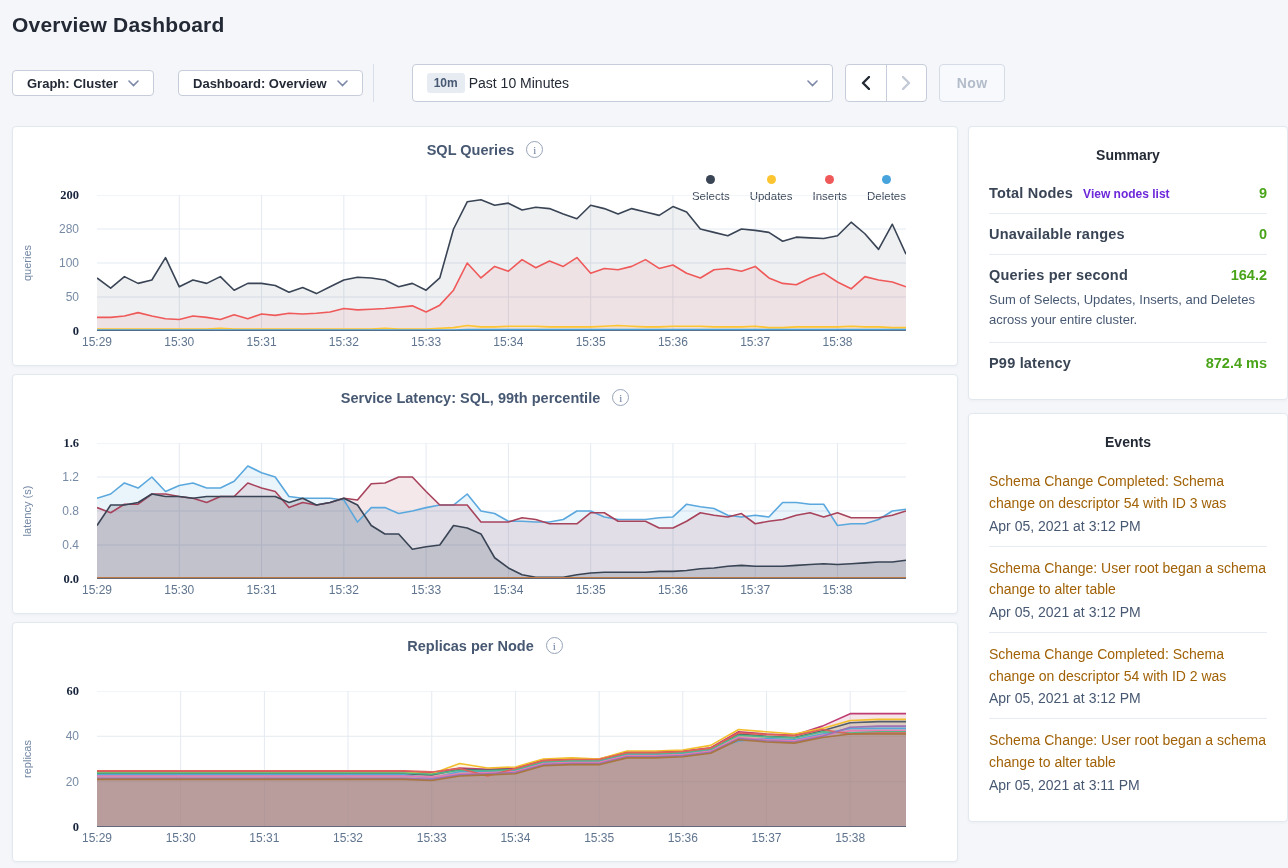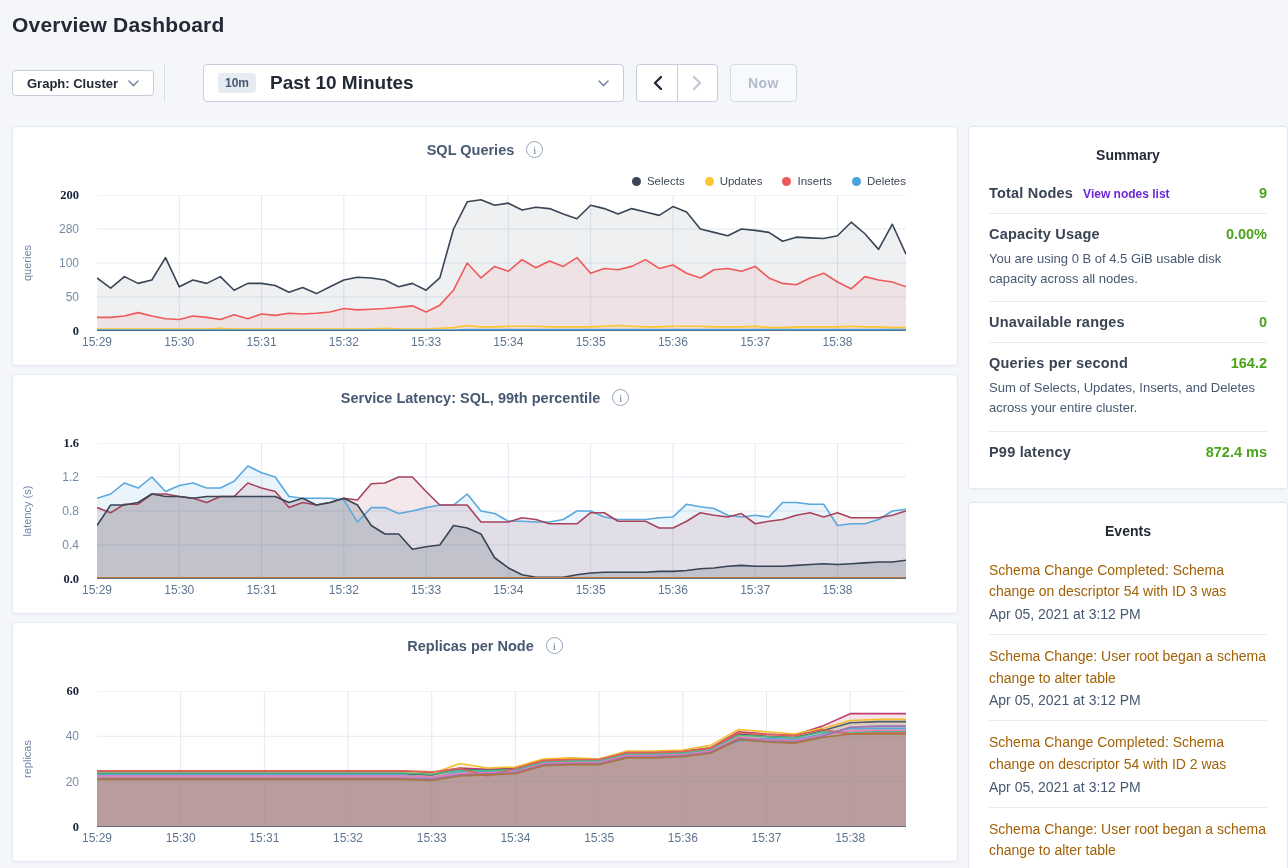--- a/index.html
+++ b/index.html
@@ -19,21 +19,21 @@
     font-size:13px; font-weight:700; color:#242a35; cursor:pointer;
   }
   .drop-btn + .drop-btn { margin-left:24px; }
   .chev svg { display:block; }
   .vdivider { width:1px; height:38px; background:#d9dfe8; margin:0 0 0 10px; }
   .time-select {
     margin-left:38px; width:421px; height:38px; background:#fff; border:1px solid #c6ccd9;
     border-radius:4px; display:flex; align-items:center; padding:0 14px; cursor:pointer;
   }
   .time-badge { background:#e7ecf3; color:#475872; font-weight:700; font-size:12px; padding:3px 7px; border-radius:3px; }
-  .time-text { margin-left:14px; font-size:19px; font-weight:700; color:#242a35; }
+  .time-text { margin-left:4px; font-size:14px; font-weight:400; color:#242a35; }
   .time-select .chev { margin-left:auto; }
   .arrow-group { display:flex; margin-left:12px; height:38px; border:1px solid #c6ccd9; border-radius:4px; background:#fff; overflow:hidden; }
   .arrow-btn { width:40px; display:flex; align-items:center; justify-content:center; cursor:pointer; }
   .arrow-btn + .arrow-btn { border-left:1px solid #c6ccd9; }
   .now-btn {
     margin-left:12px; height:38px; padding:0 17px; background:#f7f9fc; border:1px solid #d6dce6;
     border-radius:4px; display:flex; align-items:center; font-size:14px; font-weight:700;
     color:#b3bcca; letter-spacing:.4px; cursor:default;
   }
   
@@ -47,21 +47,21 @@
     position:absolute; top:14px; left:0; right:0;
     display:flex; justify-content:center; align-items:center; gap:12px;
     font-size:14.5px; font-weight:700; color:#475872;
   }
   .info-icon {
     width:17px; height:17px; border:1px solid #97a4ba; border-radius:50%;
     display:inline-flex; align-items:center; justify-content:center;
     font-size:11px; font-weight:400; color:#66799a; font-family:"Liberation Serif", serif;
   }
   .legend { position:absolute; top:48px; right:51px; display:flex; gap:20px; }
-  .legend-item { display:flex; align-items:center; gap:6px; font-size:11.5px; color:#3c4858; }
+  .legend-item { display:flex; align-items:center; gap:6px; font-size:11.5px; color:#3c4858;flex-direction:column; }
   .legend-dot { width:9px; height:9px; border-radius:50%; }
   .ylabel-box {
     position:absolute; left:-86px; top:68px; height:136px; width:200px;
     display:flex; align-items:center; justify-content:center; pointer-events:none;
   }
   .ylabel { transform:rotate(-90deg); font-size:11px; color:#7286a3; white-space:nowrap; }
   .yticks { position:absolute; left:0; top:68px; width:76px; height:136px; }
   .yticks span {
     position:absolute; right:10px; font-size:12px; color:#788ba5; line-height:14px;
   }
@@ -87,20 +87,28 @@
   .event-time { margin-top:3px; font-size:14px; color:#475872; }
 </style>
 </head>
 <body>
 
 <h1 class="page-title">Overview Dashboard</h1>
 
 <div class="toolbar">
   <div class="drop-btn">
     <span>Graph: Cluster</span>
+    <span class="chev">
+      <svg width="11" height="7" viewBox="0 0 11 7">
+          <path d="M1 1 L5.5 5.5 L10 1" fill="none" stroke="#7e89a9" stroke-width="1.6" stroke-linecap="round"></path>
+        </svg>
+    </span>
+  </div>
+  <div class="drop-btn">
+    <span>Dashboard: Overview</span>
     <span class="chev">
       <svg width="11" height="7" viewBox="0 0 11 7">
           <path d="M1 1 L5.5 5.5 L10 1" fill="none" stroke="#7e89a9" stroke-width="1.6" stroke-linecap="round"></path>
         </svg>
     </span>
   </div>
   <div class="vdivider"></div>
   <div class="time-select">
     <span class="time-badge">10m</span>
     <span class="time-text">Past 10 Minutes</span>
@@ -327,27 +335,20 @@
       <div class="side-title">Summary</div>
       <div class="sum-section">
         <div class="sum-row">
           <span class="sum-label">Total Nodes</span>
           <span class="sum-link">View nodes list</span>
           <span class="sum-value">9</span>
         </div>
       </div>
       <div class="sum-section">
         <div class="sum-row">
-          <span class="sum-label">Capacity Usage</span>
-          <span class="sum-value">0.00%</span>
-        </div>
-        <div class="sum-desc">You are using 0 B of 4.5 GiB usable disk capacity across all nodes.</div>
-      </div>
-      <div class="sum-section">
-        <div class="sum-row">
           <span class="sum-label">Unavailable ranges</span>
           <span class="sum-value">0</span>
         </div>
       </div>
       <div class="sum-section">
         <div class="sum-row">
           <span class="sum-label">Queries per second</span>
           <span class="sum-value">164.2</span>
         </div>
         <div class="sum-desc">Sum of Selects, Updates, Inserts, and Deletes across your entire cluster.</div>

